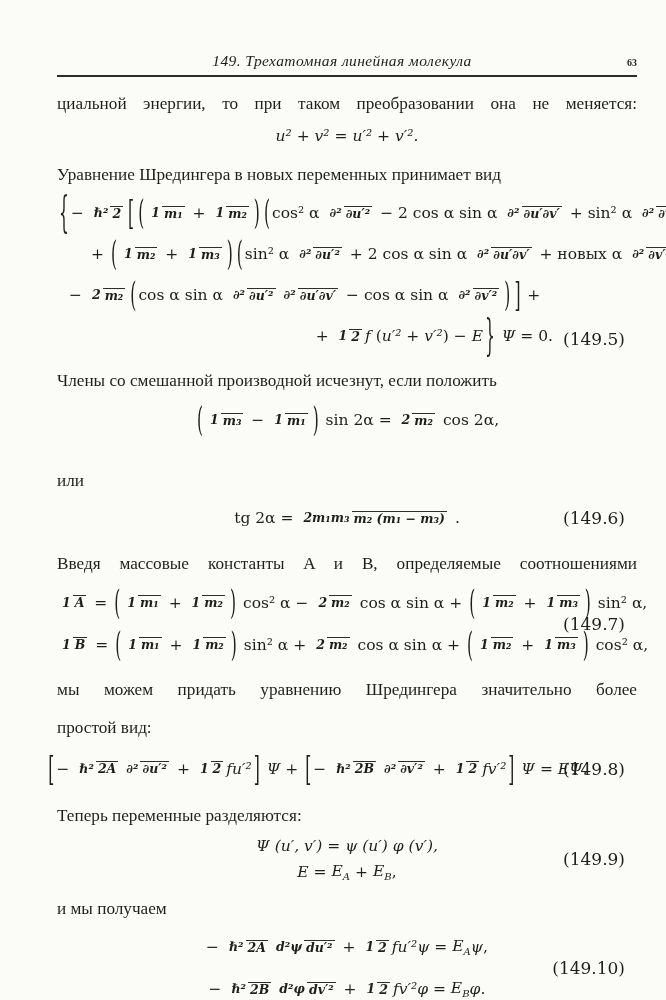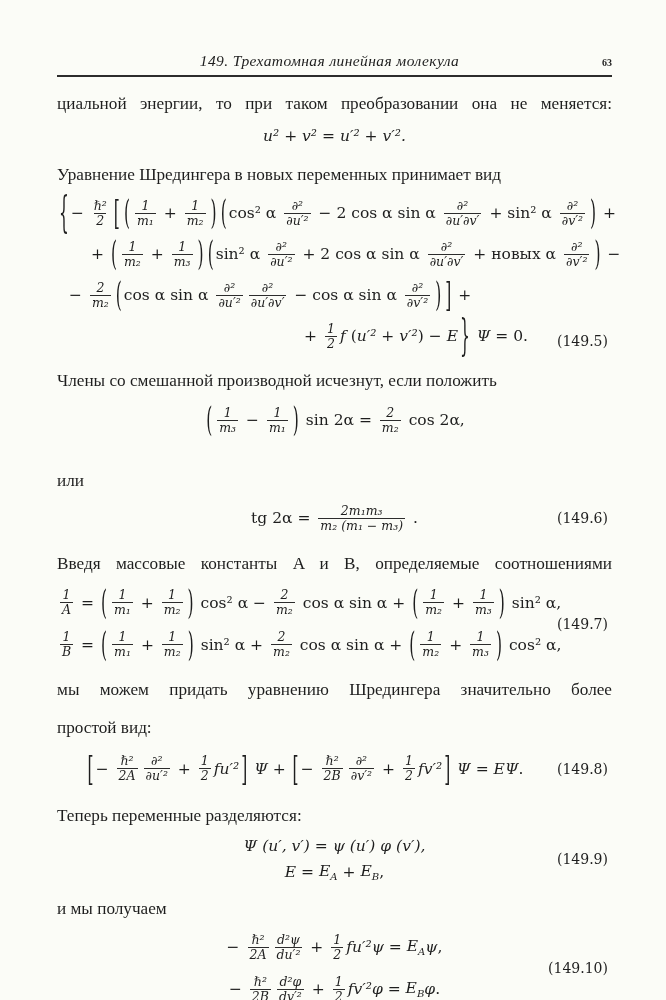--- a/index.html
+++ b/index.html
@@ -1,48 +1,48 @@
 <!DOCTYPE html>
 <html><head>
 <meta charset="utf-8">
 <style>
   html,body{margin:0;padding:0;}
   body{
     width:666px;height:1000px;overflow:hidden;
     background:#fbfcf7;color:#1e1e1e;
     font-family:"Liberation Serif","DejaVu Serif",serif;
   }
-  .page{box-sizing:border-box;width:666px;height:1000px;padding:52px 54px 0 57px;}
+  .page{box-sizing:border-box;width:666px;height:1000px;padding:52px 29px 0 57px;}
   
   .hdr{display:flex;align-items:baseline;}
   .hdr .title{flex:1;text-align:center;font-style:italic;font-size:15.5px;letter-spacing:.4px;}
   .hdr .pnum{font-size:10px;font-weight:bold;}
   .rule{border-top:2px solid #2c2c2c;margin-top:5px;}
   
   p{font-size:17.2px;line-height:1.3;margin:13px 0 6px 0;}
   p.jf{text-align:justify;text-align-last:justify;}
   p.tight{margin:28px 0 2px 0;}
   p.cont{margin-top:16px;}
   
   .eqb{position:relative;margin:4px 0 10px 0;}
   .eql{
     display:flex;align-items:center;min-height:40px;
     font-size:15.5px;font-family:"DejaVu Serif","DejaVu Sans",serif;
   }
   .eql .run{white-space:pre;}
   .eql .it{font-style:italic;}
-  .fr{display:inline-flex;flex-direction:column;align-items:center;
-      font-size:12.5px;line-height:1.12;font-style:italic;margin:0 3px;}
+  .fr{display:inline-flex;flex-direction:row;align-items:center;
+      font-size:12.5px;line-height:1.12;font-style:italic;margin:0 3px;font-weight:bold;}
   .fr .nm{padding:0 2px;}
   .fr .dn{border-top:1px solid #2c2c2c;padding:0 2px;}
   .dl{display:inline-block;margin:0 2px;}
   .dlz2{transform:scaleY(2.15);}
   .dlz3{transform:scaleY(2.75);}
   sub{font-size:.65em;}
-  .eqn{position:absolute;right:4px;font-size:14px;font-family:"DejaVu Serif",serif;}
+  .eqn{position:absolute;right:12px;font-size:17px;font-family:"DejaVu Serif",serif;}
   .eqn.nc{top:50%;transform:translateY(-50%);}
   .eqn.nl{bottom:8px;}
 </style>
 </head>
 <body>
 
 <div class="page">
   <div class="hdr">
     <span class="title">149. Трехатомная линейная молекула</span>
     <span class="pnum">63</span>

